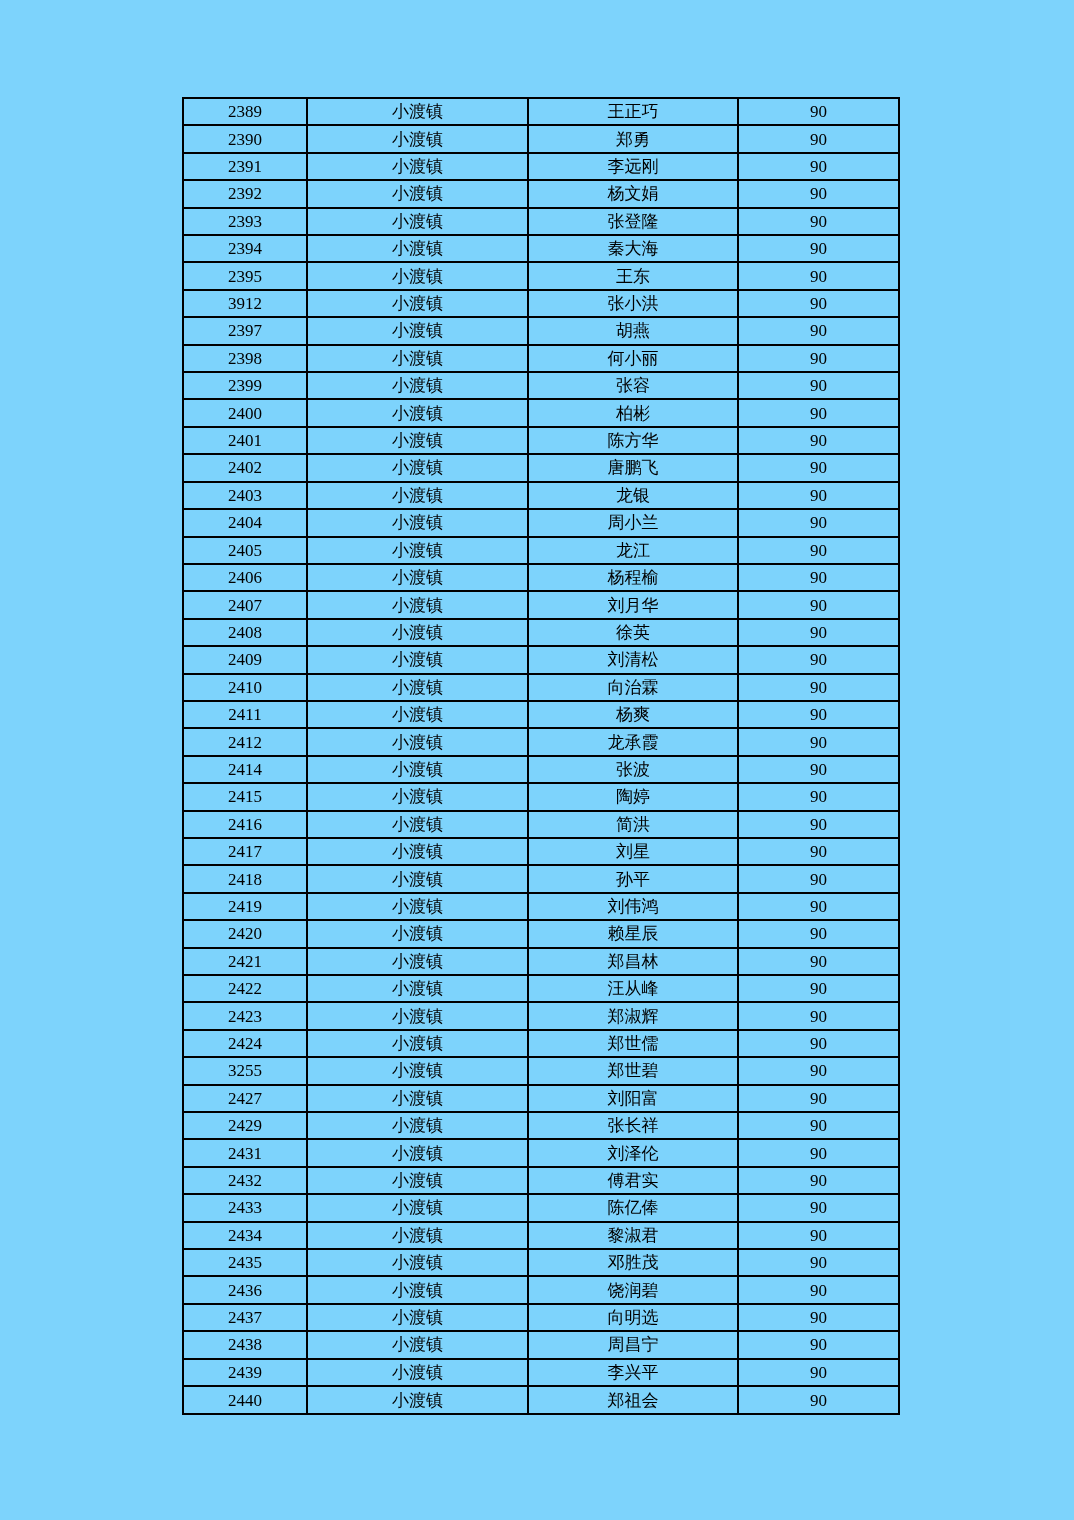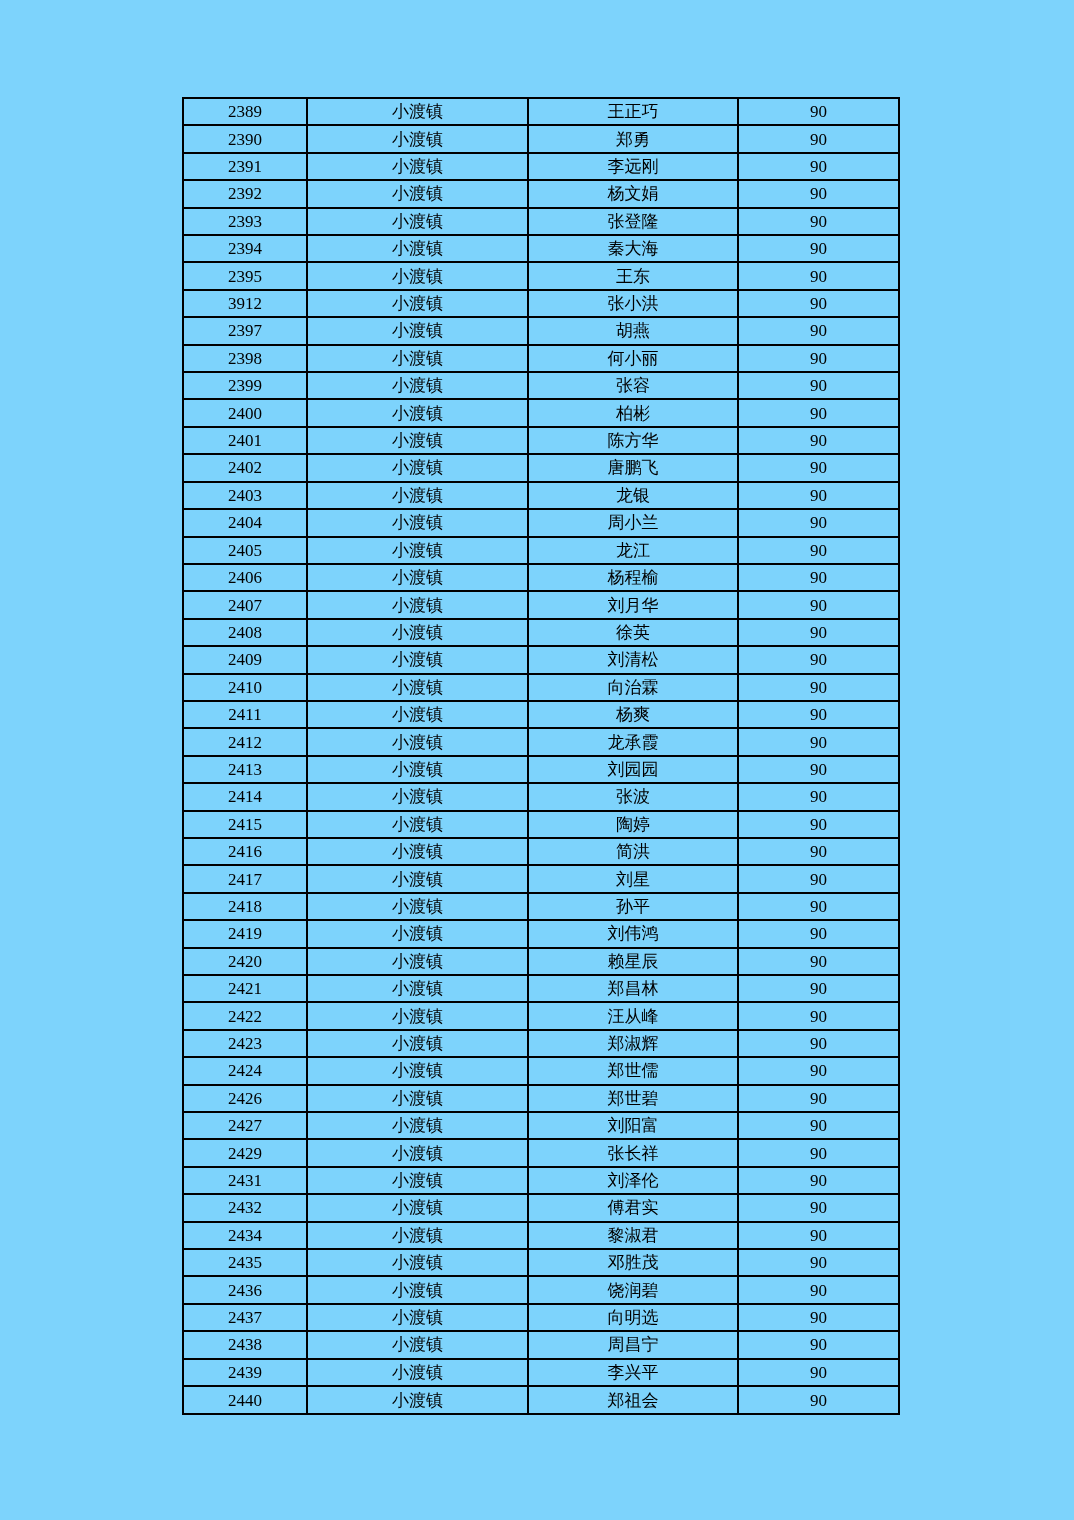--- a/index.html
+++ b/index.html
@@ -189,26 +189,20 @@
           <td>杨爽</td>
           <td>90</td>
         </tr>
         <tr>
           <td>2412</td>
           <td>小渡镇</td>
           <td>龙承霞</td>
           <td>90</td>
         </tr>
         <tr>
-          <td>2413</td>
-          <td>小渡镇</td>
-          <td>刘园园</td>
-          <td>90</td>
-        </tr>
-        <tr>
           <td>2414</td>
           <td>小渡镇</td>
           <td>张波</td>
           <td>90</td>
         </tr>
         <tr>
           <td>2415</td>
           <td>小渡镇</td>
           <td>陶婷</td>
           <td>90</td>
@@ -261,21 +255,21 @@
           <td>郑淑辉</td>
           <td>90</td>
         </tr>
         <tr>
           <td>2424</td>
           <td>小渡镇</td>
           <td>郑世儒</td>
           <td>90</td>
         </tr>
         <tr>
-          <td>2426</td>
+          <td>3255</td>
           <td>小渡镇</td>
           <td>郑世碧</td>
           <td>90</td>
         </tr>
         <tr>
           <td>2427</td>
           <td>小渡镇</td>
           <td>刘阳富</td>
           <td>90</td>
         </tr>
@@ -288,20 +282,26 @@
         <tr>
           <td>2431</td>
           <td>小渡镇</td>
           <td>刘泽伦</td>
           <td>90</td>
         </tr>
         <tr>
           <td>2432</td>
           <td>小渡镇</td>
           <td>傅君实</td>
+          <td>90</td>
+        </tr>
+        <tr>
+          <td>2433</td>
+          <td>小渡镇</td>
+          <td>陈亿俸</td>
           <td>90</td>
         </tr>
         <tr>
           <td>2434</td>
           <td>小渡镇</td>
           <td>黎淑君</td>
           <td>90</td>
         </tr>
         <tr>
           <td>2435</td>

